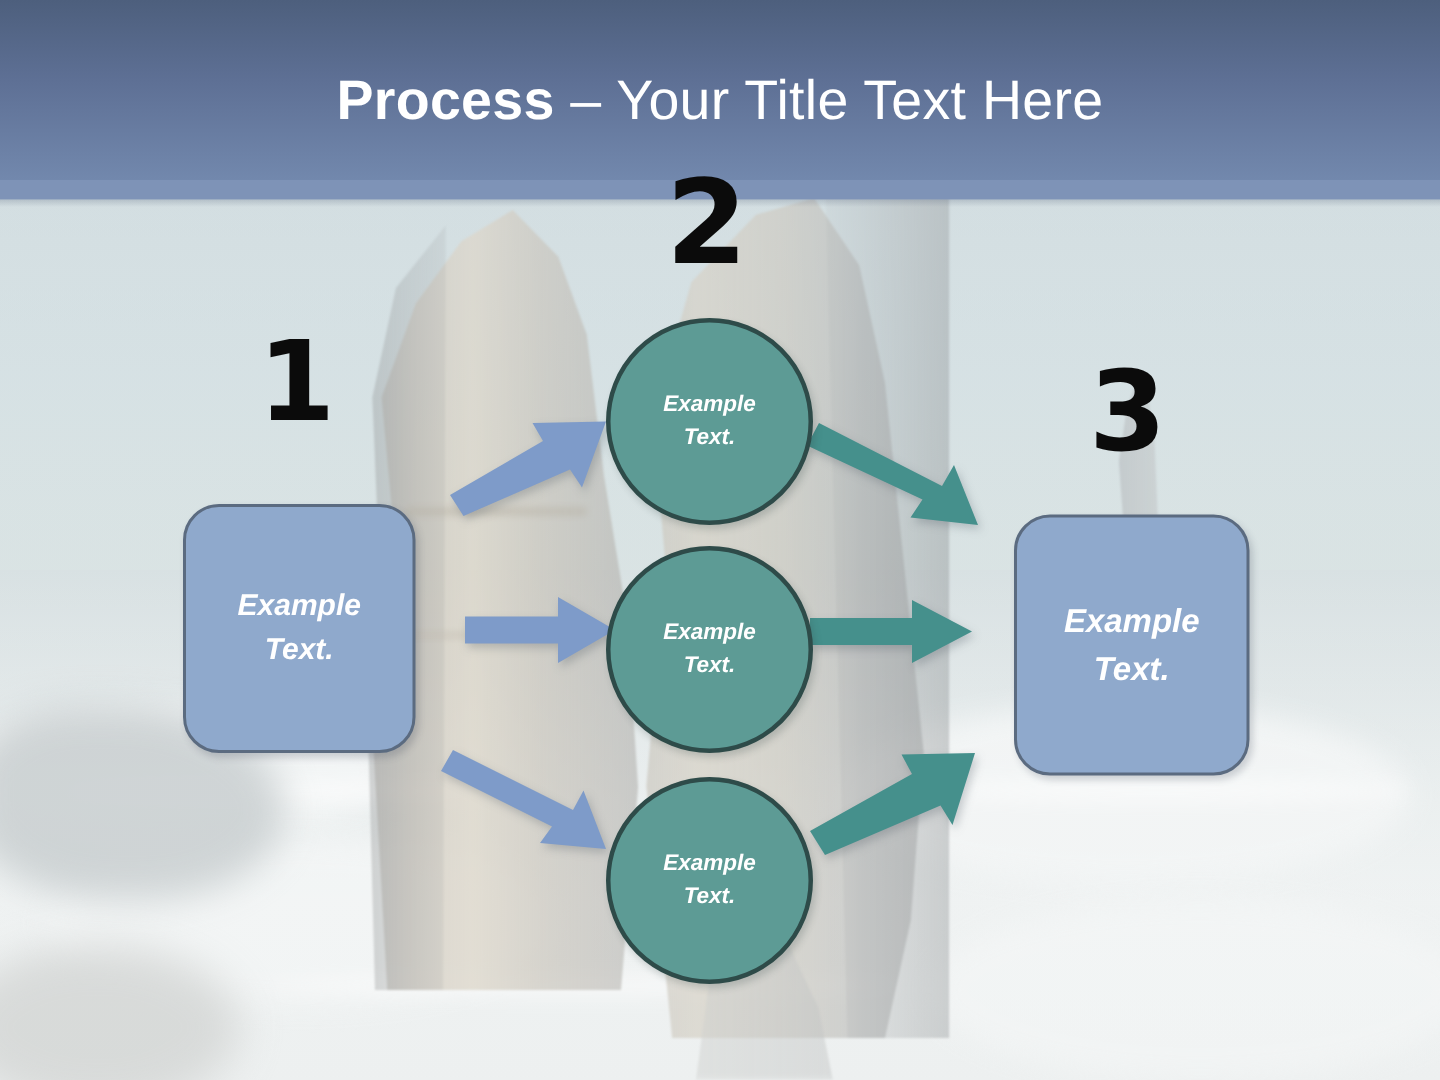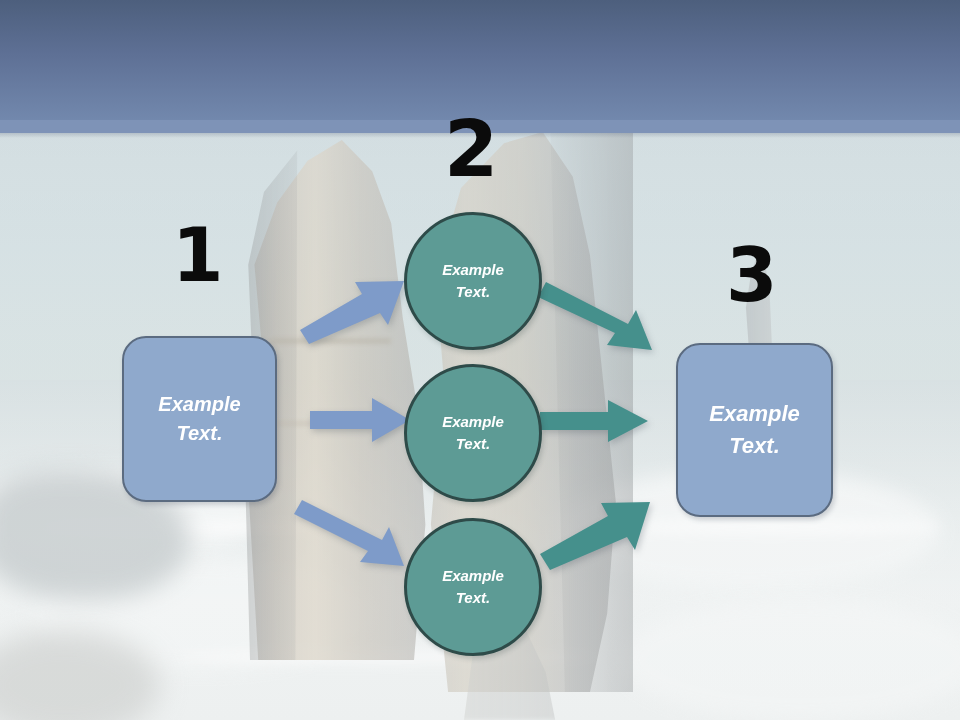--- a/index.html
+++ b/index.html
@@ -286,20 +286,23 @@
       <div class="face"></div>
     </div>
 
     <div class="bg-wash"></div>
   </div>
 
   <div class="header-band"></div>
   <div class="header-rule"></div>
   <div class="header-shadow"></div>
 
+  <div class="slide-title">
+    <span class="strong">Process</span><span> – Your Title Text Here</span>
+  </div>
 
   <div class="step-number" id="step-number-1">1</div>
   <div class="step-number" id="step-number-2">2</div>
   <div class="step-number" id="step-number-3">3</div>
 
   <svg class="arrow-svg drop" id="arrow-in-top" viewBox="0 0 110 66">
     <polygon points="0,52 62,16 55,4 104,3 88,47 80,35 9,66" fill="#7e9bc9"></polygon>
   </svg>
 
   <svg class="arrow-svg drop" id="arrow-in-mid" viewBox="0 0 100 44">

